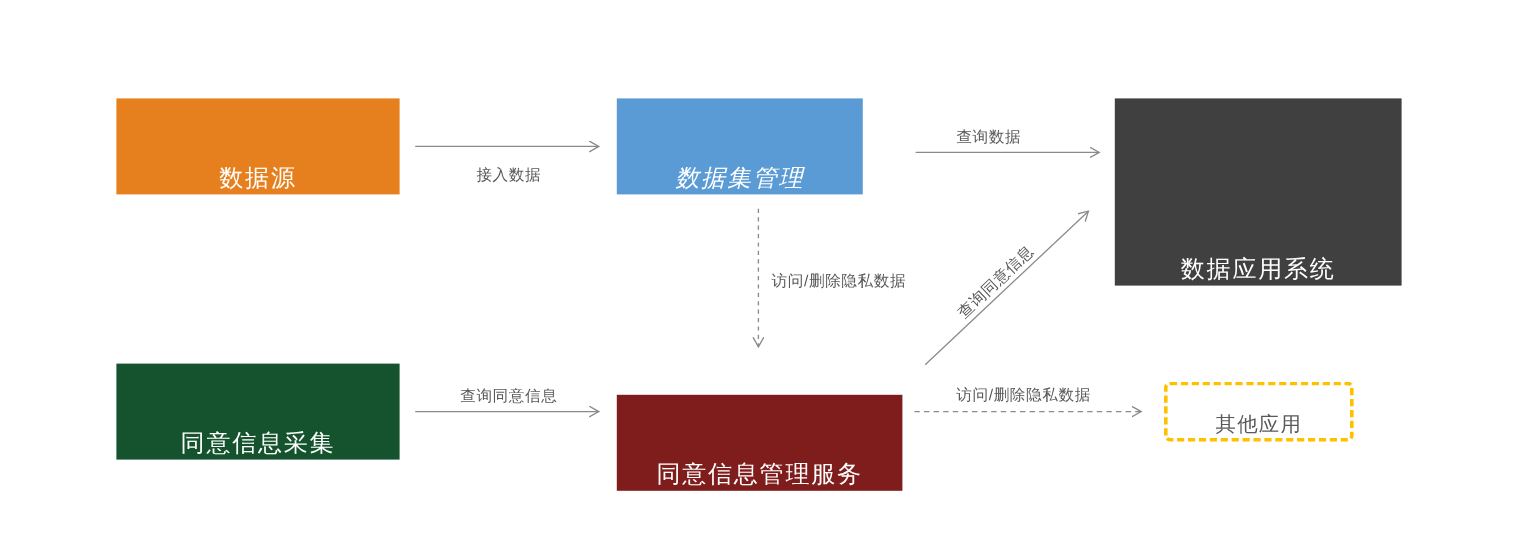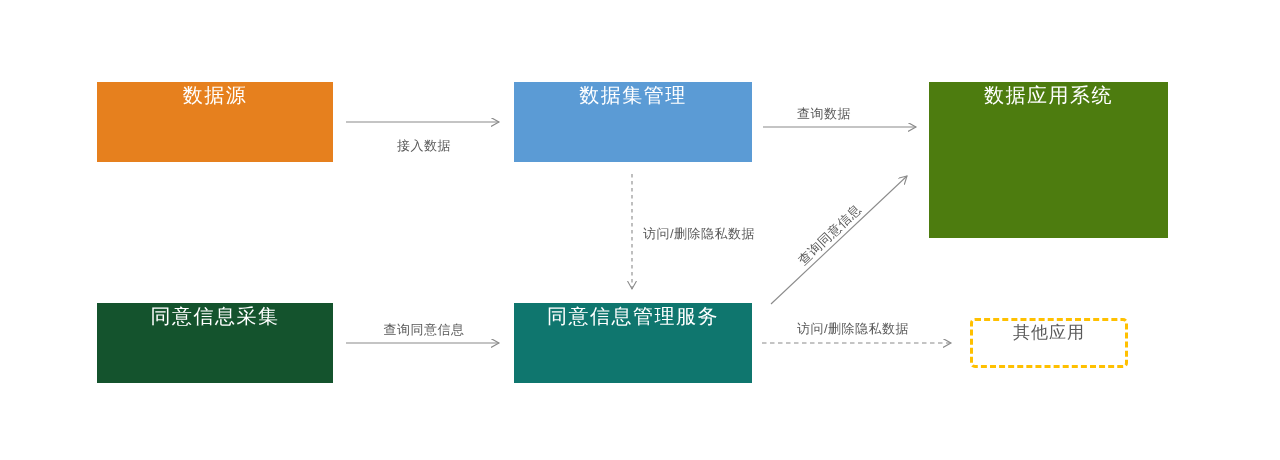--- a/index.html
+++ b/index.html
@@ -17,29 +17,29 @@
   }
   .edges-svg {
     position: absolute;
     left: 0; top: 0;
     width: 1280px;
     height: 460px;
   }
   .node {
     position: absolute;
     display: flex;
-    align-items: flex-start;
+    align-items: flex-end;
     justify-content: center;
     color: #ffffff;
     font-size: 20px;
     letter-spacing: 1.5px;
     box-sizing: border-box;
   }
   .node-data-source      { left: 97px;  top: 82px;  width: 236px; height: 80px; }
-  .node-dataset-mgmt     { left: 514px; top: 82px;  width: 238px; height: 80px; }
+  .node-dataset-mgmt     { left: 514px; top: 82px;  width: 205px; height: 80px; font-style: italic; }
   .node-data-app-system  { left: 929px; top: 82px;  width: 239px; height: 156px; }
   .node-consent-collect  { left: 97px;  top: 303px; width: 236px; height: 80px; }
   .node-consent-service  { left: 514px; top: 303px; width: 238px; height: 80px; }
   .node-other-apps {
     left: 970px; top: 318px; width: 158px; height: 50px;
     background: #ffffff;
     border: 3px dashed #FFC000;
     border-radius: 5px;
     color: #595959;
     font-size: 17px;
@@ -90,29 +90,29 @@
   </svg>
 
   <div class="node node-data-source" style="background: rgb(230, 128, 30);">
     <span>数据源</span>
   </div>
 
   <div class="node node-dataset-mgmt" style="background: rgb(91, 155, 213);">
     <span>数据集管理</span>
   </div>
 
-  <div class="node node-data-app-system" style="background: #4d7c0f;">
+  <div class="node node-data-app-system" style="background: #404040;">
     <span>数据应用系统</span>
   </div>
 
   <div class="node node-consent-collect" style="background: #14532d;">
     <span>同意信息采集</span>
   </div>
 
-  <div class="node node-consent-service" style="background: #0f766e;">
+  <div class="node node-consent-service" style="background: #7f1d1d; margin-top: 26px;">
     <span>同意信息管理服务</span>
   </div>
 
   <div class="node node-other-apps" style="border-color: rgb(255, 192, 0);">
     <span>其他应用</span>
   </div>
 
   <div class="edge-label lbl-access-data">接入数据</div>
 
   <div class="edge-label lbl-query-data">查询数据</div>

